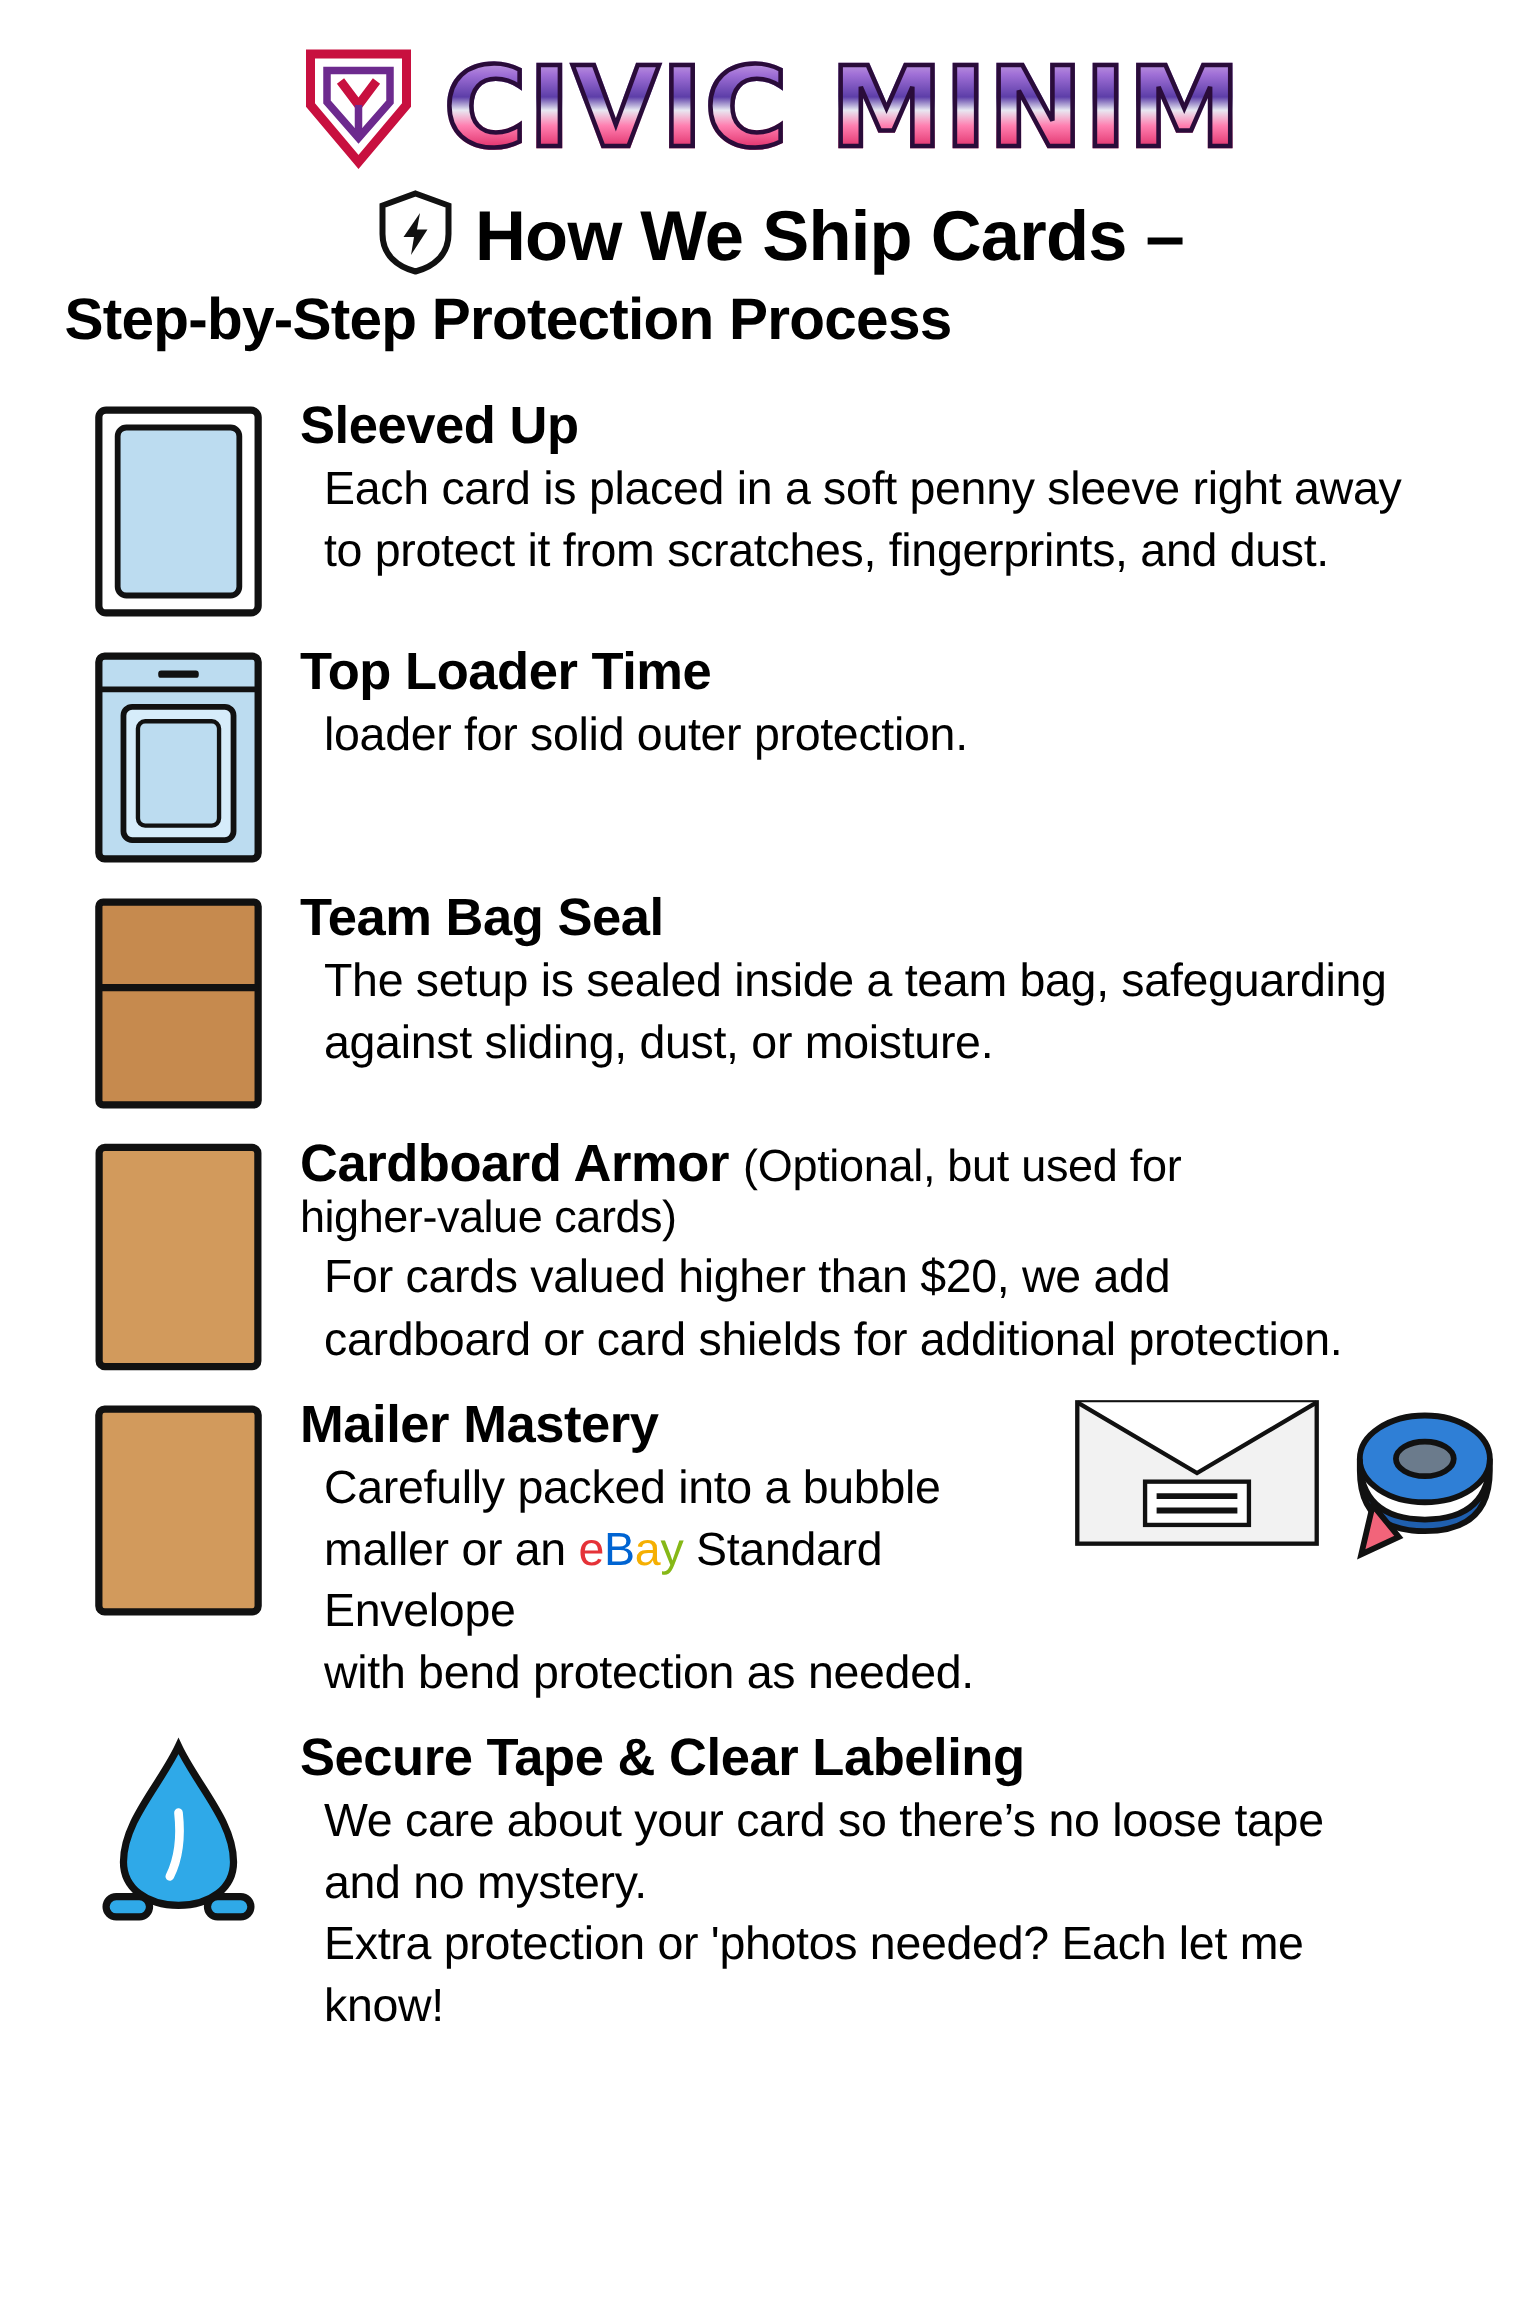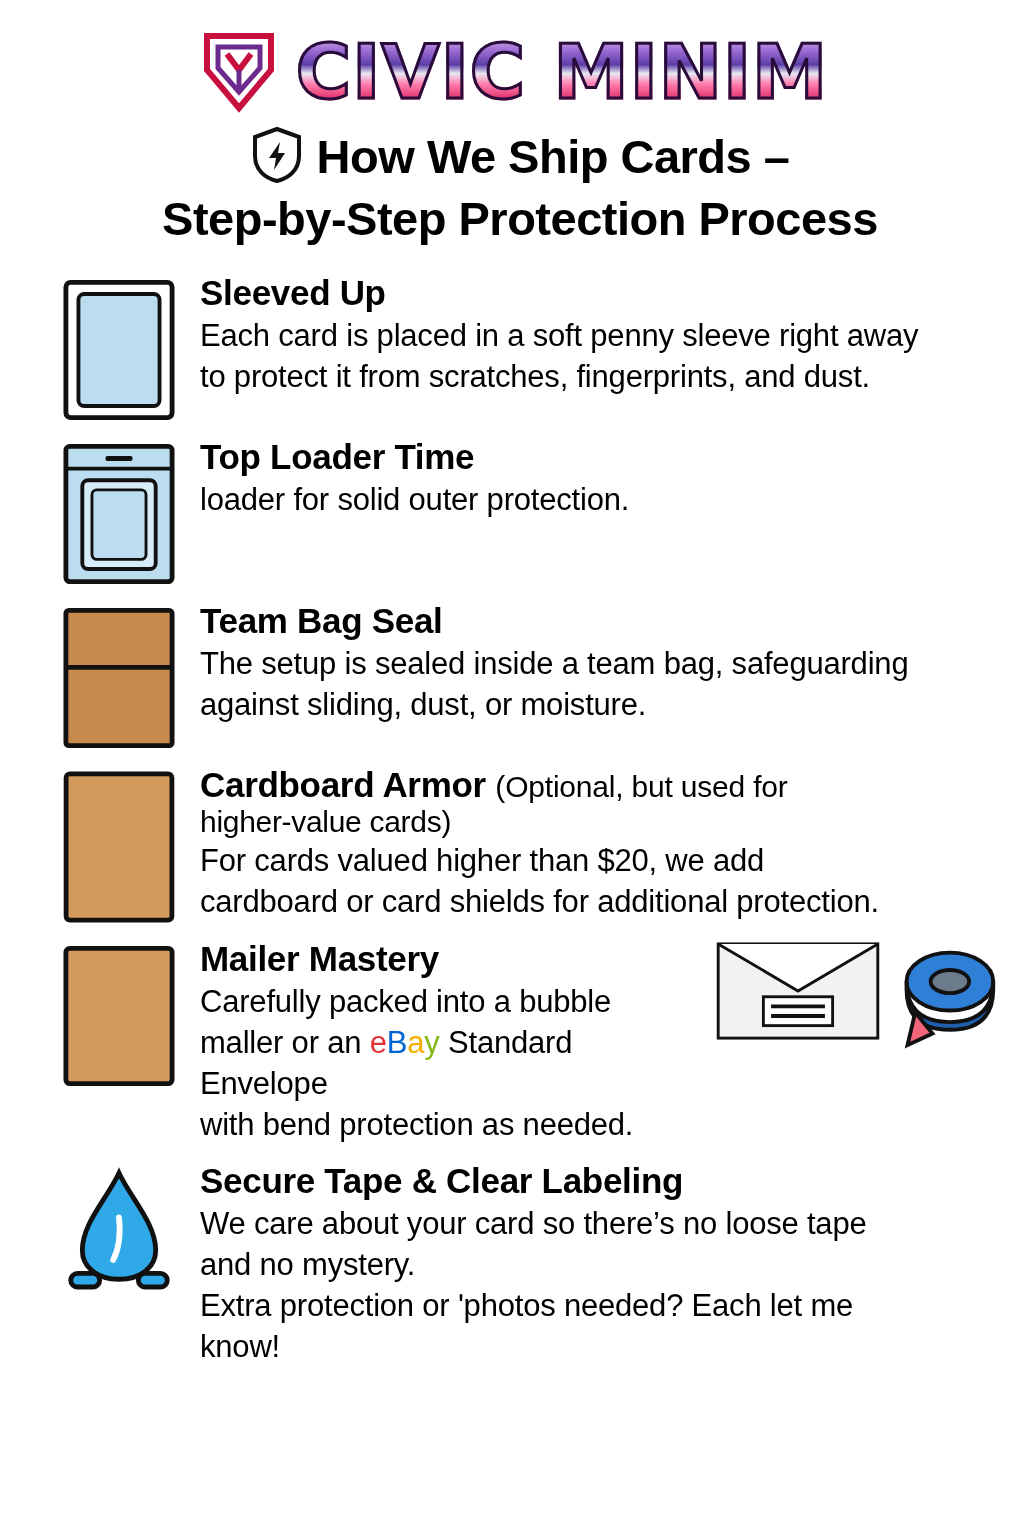--- a/index.html
+++ b/index.html
@@ -49,21 +49,20 @@
     background-clip: text;
     color: transparent;
     -webkit-text-stroke: 3px #2a0c3a;
     paint-order: stroke fill;
     transform: scaleX(1.02);
   }
 
   
   .title-block {
     margin-top: 22px;
-    text-align: center;
     padding: 0 27px;
     margin-left: 16px;
   }
   .title-line1 {
     display: flex;
     align-items: center;
     justify-content: center;
     gap: 14px;
   }
   .shield-icon {
@@ -73,21 +72,21 @@
     margin-bottom: 4px;
   }
   .title-text {
     font-size: 47px;
     font-weight: bold;
     letter-spacing: -0.5px;
     line-height: 1.18;
     white-space: nowrap;
   }
   .title-line2 {
-    font-size: 47px;
+    font-size: 39px;
     font-weight: bold;
     letter-spacing: -0.5px;
     line-height: 1.22;
     margin-top: 2px;
     white-space: nowrap;
   }
 
   
   .steps {
     margin-top: 26px;
@@ -121,21 +120,21 @@
   .step-heading .note {
     font-weight: normal;
     font-size: 30px;
     letter-spacing: -0.2px;
   }
   .step-desc {
     font-size: 31px;
     line-height: 1.33;
     letter-spacing: -0.2px;
   }
-  .step-desc .ln { display: block; }
+  .step-desc .ln { display: block; margin-left: 16px; }
 
   
   .ebay { font-weight: normal; }
   .ebay .e { color: #e53238; }
   .ebay .b { color: #0064d2; }
   .ebay .a { color: #f5af02; }
   .ebay .y { color: #86b817; }
 
   
   .mailer-extras {

